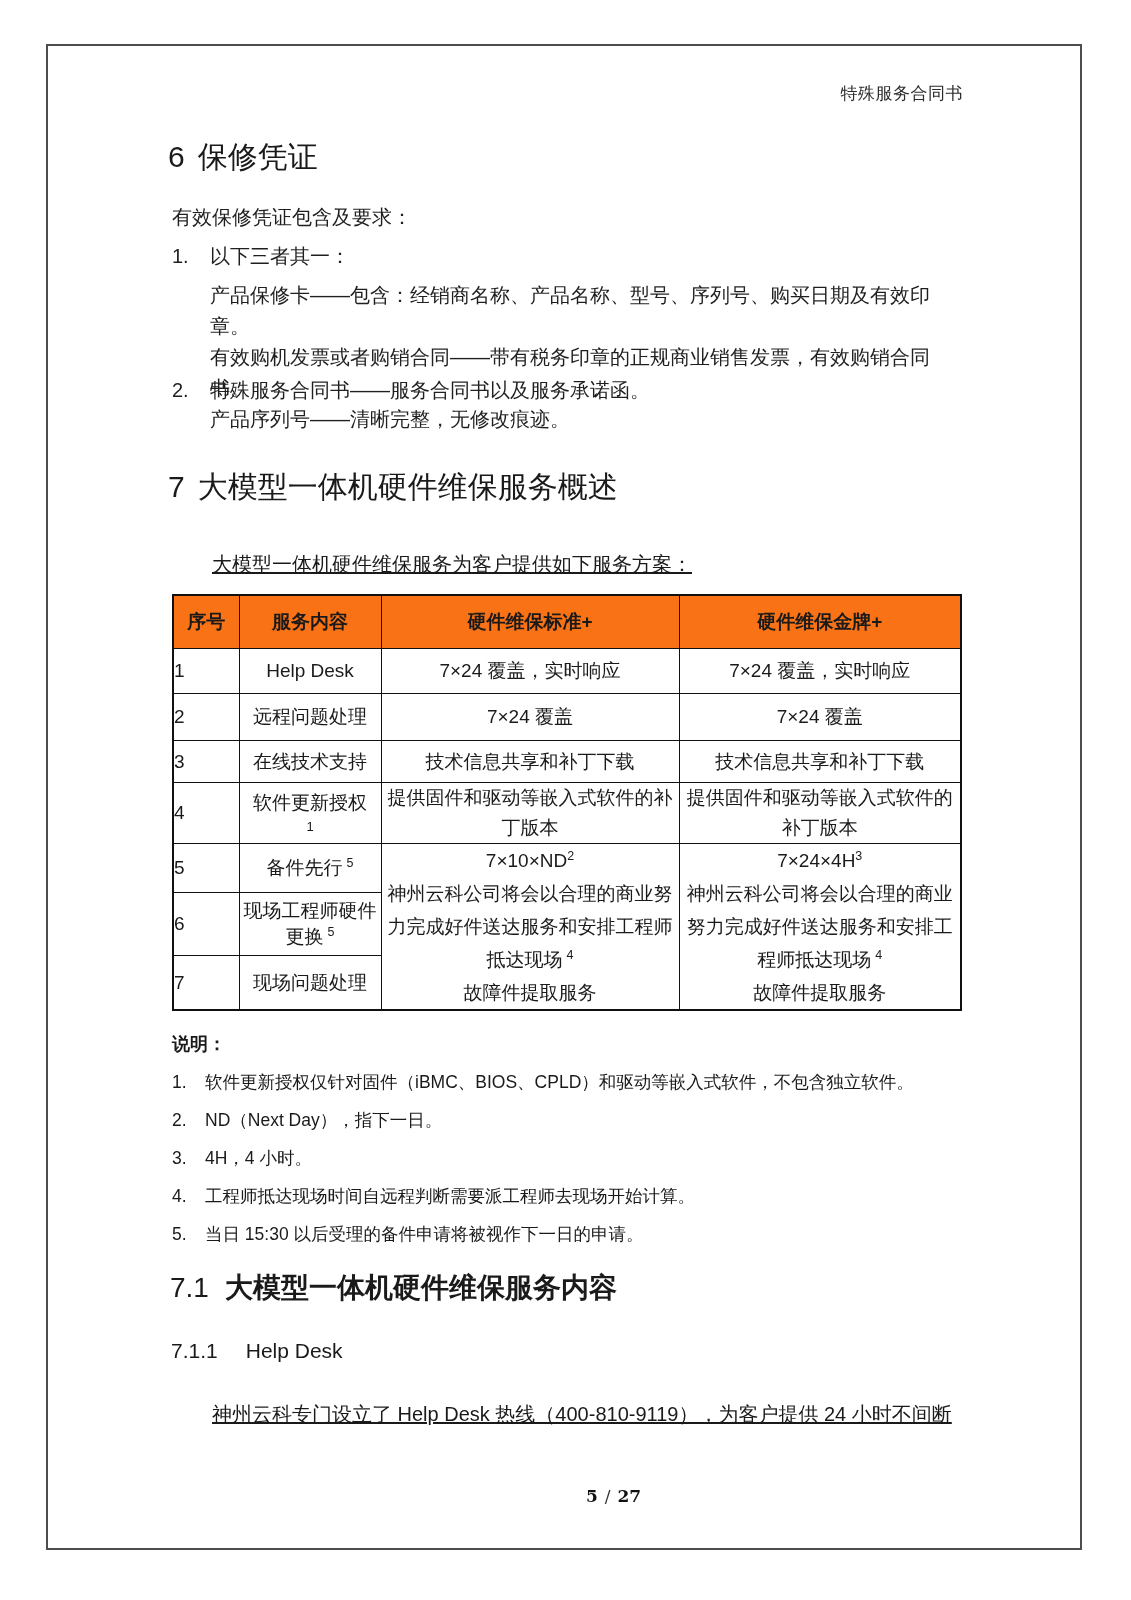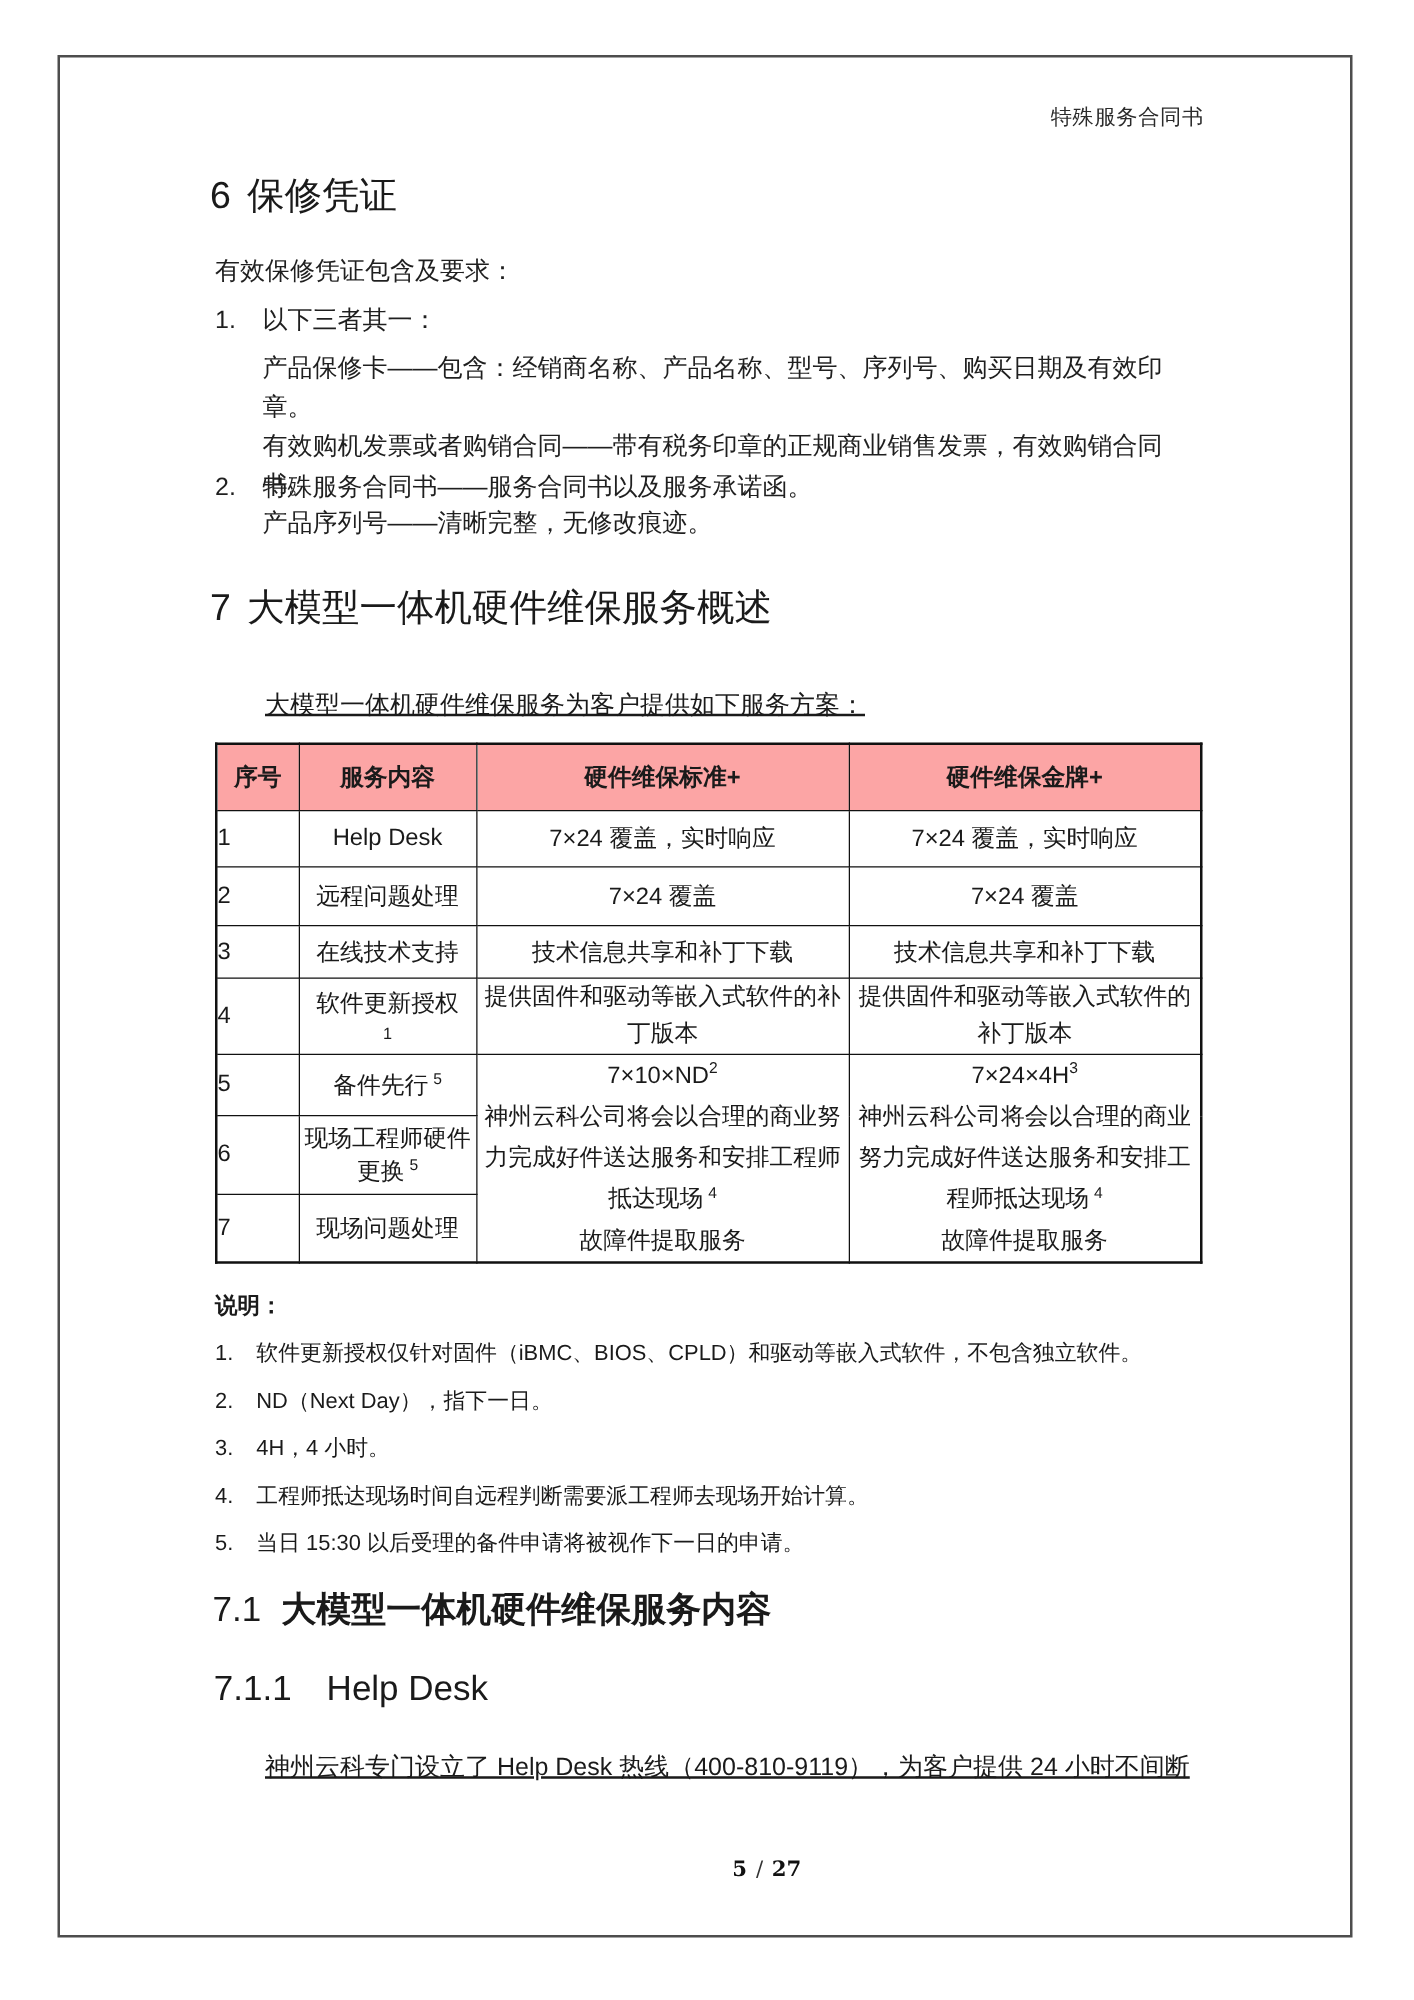--- a/index.html
+++ b/index.html
@@ -28,21 +28,21 @@
 
   
   .h-main{left:168px;font-size:30px;line-height:36px;white-space:nowrap;}
   .h-main .hnum{font-weight:400;margin-right:13px;}
   .h-main .htitle{font-weight:400;}
   .h6{top:139px;}
   .h7{top:469px;}
   .h71{left:170px;top:1271px;font-size:28px;line-height:34px;white-space:nowrap;}
   .h71 .hnum{font-weight:400;margin-right:16px;}
   .h71 .htitle{font-weight:700;}
-  .h711{left:171px;top:1338px;font-size:28px;line-height:26px;white-space:nowrap;}
+  .h711{left:171px;top:1338px;font-size:21px;line-height:26px;white-space:nowrap;}
   .h711 .hnum{font-weight:400;margin-right:28px;}
 
   
   .serif-text{
     font-family:Liberation Sans, sans-serif;
     font-size:20px;line-height:31px;color:#1f1f1f;
   }
   .p-intro6{left:172px;top:202px;}
   .olist-item{left:172px;width:790px;display:flex;}
   .li1{top:241px;}
@@ -61,21 +61,21 @@
     border-collapse:collapse;table-layout:fixed;
     width:788px;font-size:19px;text-align:center;
     border:2.5px solid #111111;
   }
   table.svc th,table.svc td{
     border:1.5px solid #111111;
     vertical-align:middle;padding:0;
     overflow:hidden;
   }
   table.svc thead th{
-    background:#fca5a5;font-weight:700;height:52px;font-size:19px;
+    background:#f97316;font-weight:700;height:52px;font-size:19px;
   }
   td.c-no{text-align:left;padding-left:14px;}
   td.c-svc{padding:0 9px;}
   td.c-val{padding:0 10px;}
   td.c-val4{padding:0 12px;}
   .rh1{height:44px;}.rh2{height:46px;}.rh3{height:41px;}
   .rh4{height:60px;}.rh5{height:48px;}.rh6{height:62px;}.rh7{height:53px;}
   .two-line{line-height:30px;}
   td.merged{
     vertical-align:top;padding-top:5px;line-height:33px;

